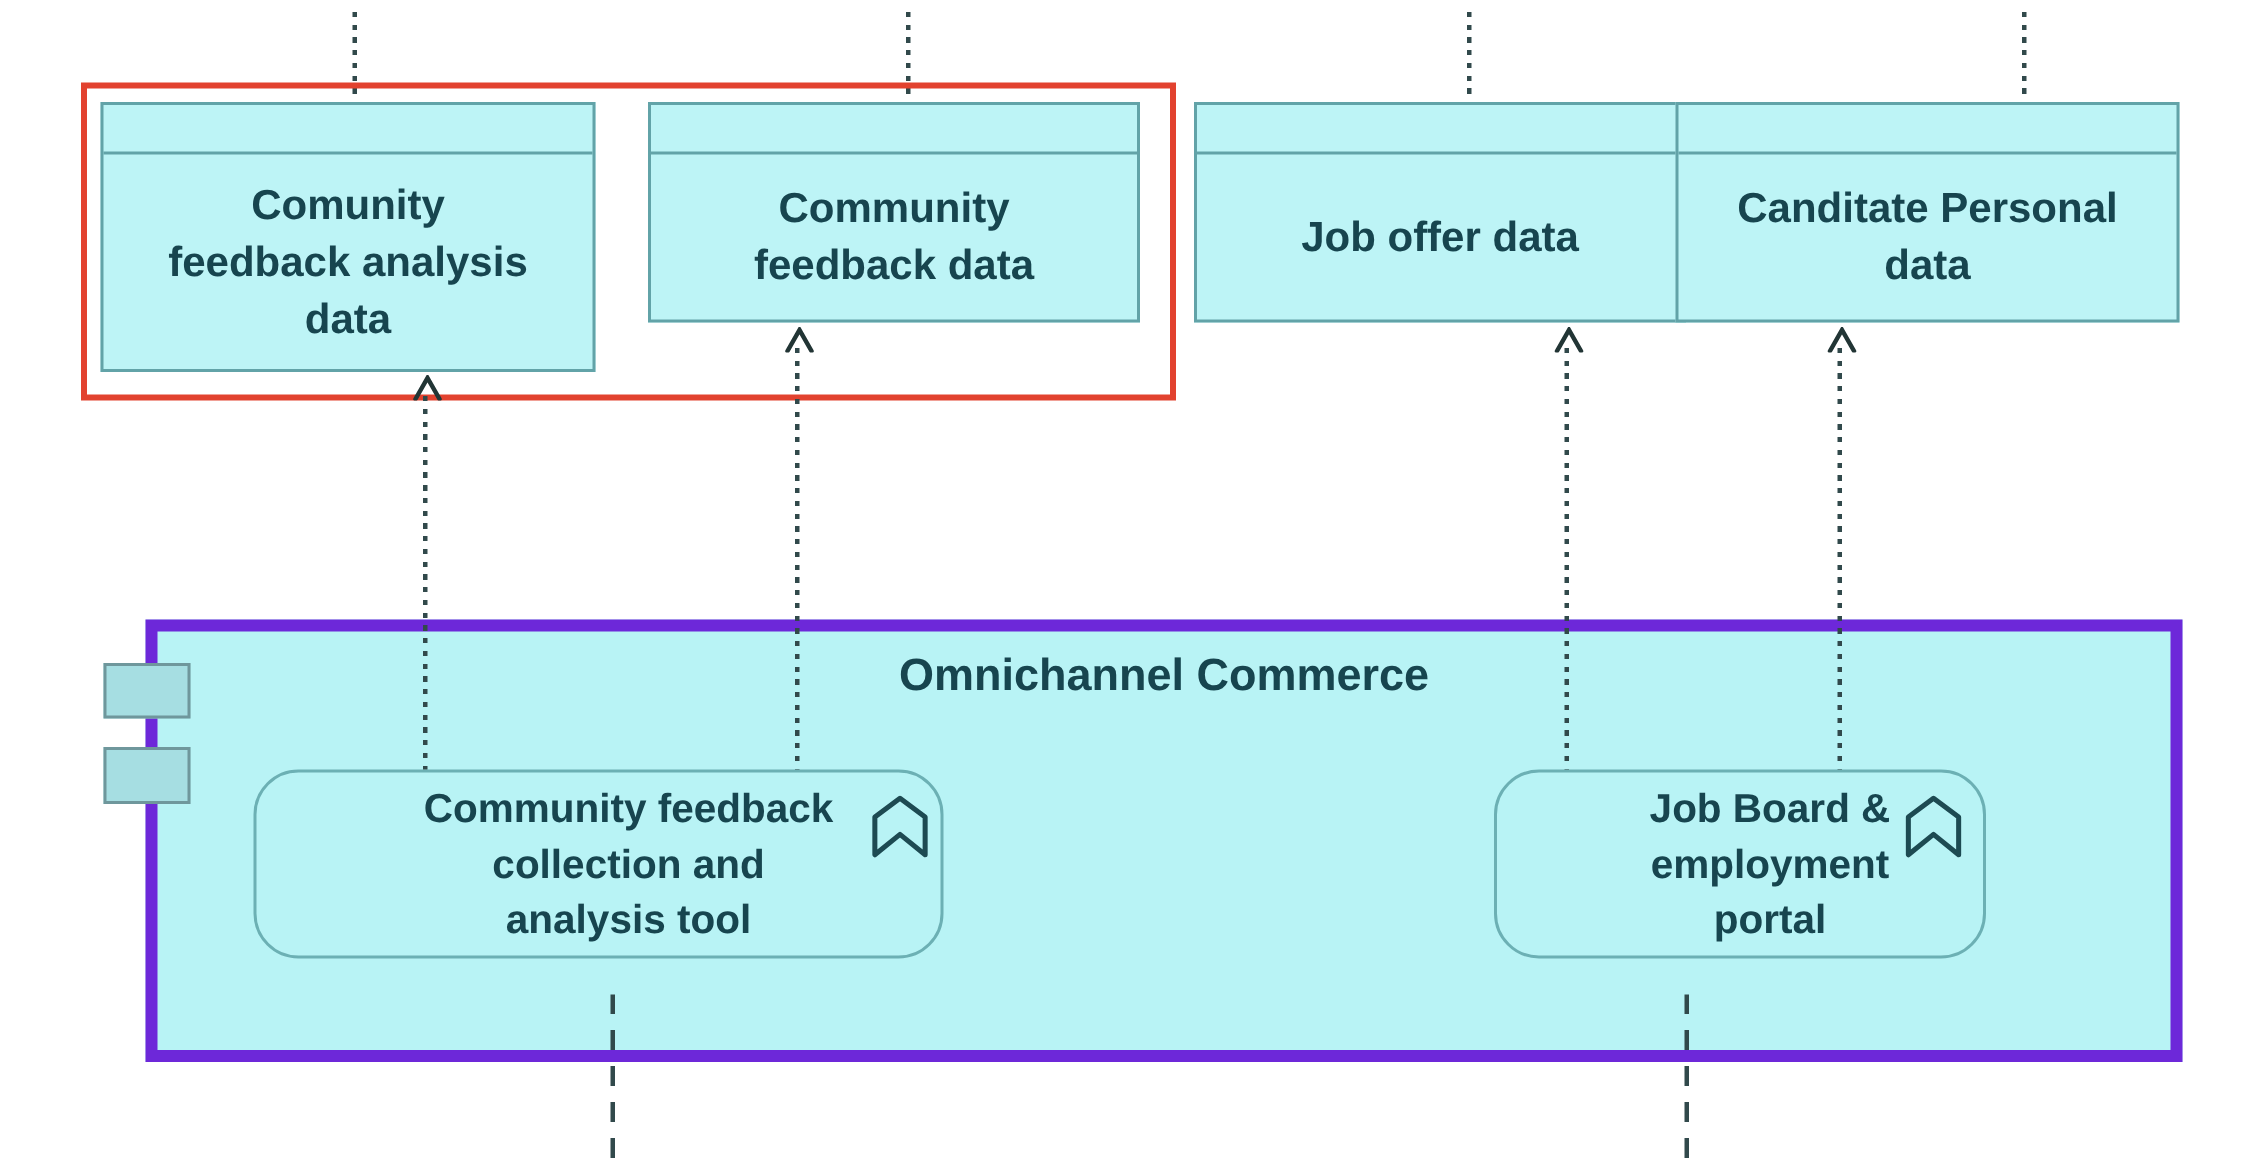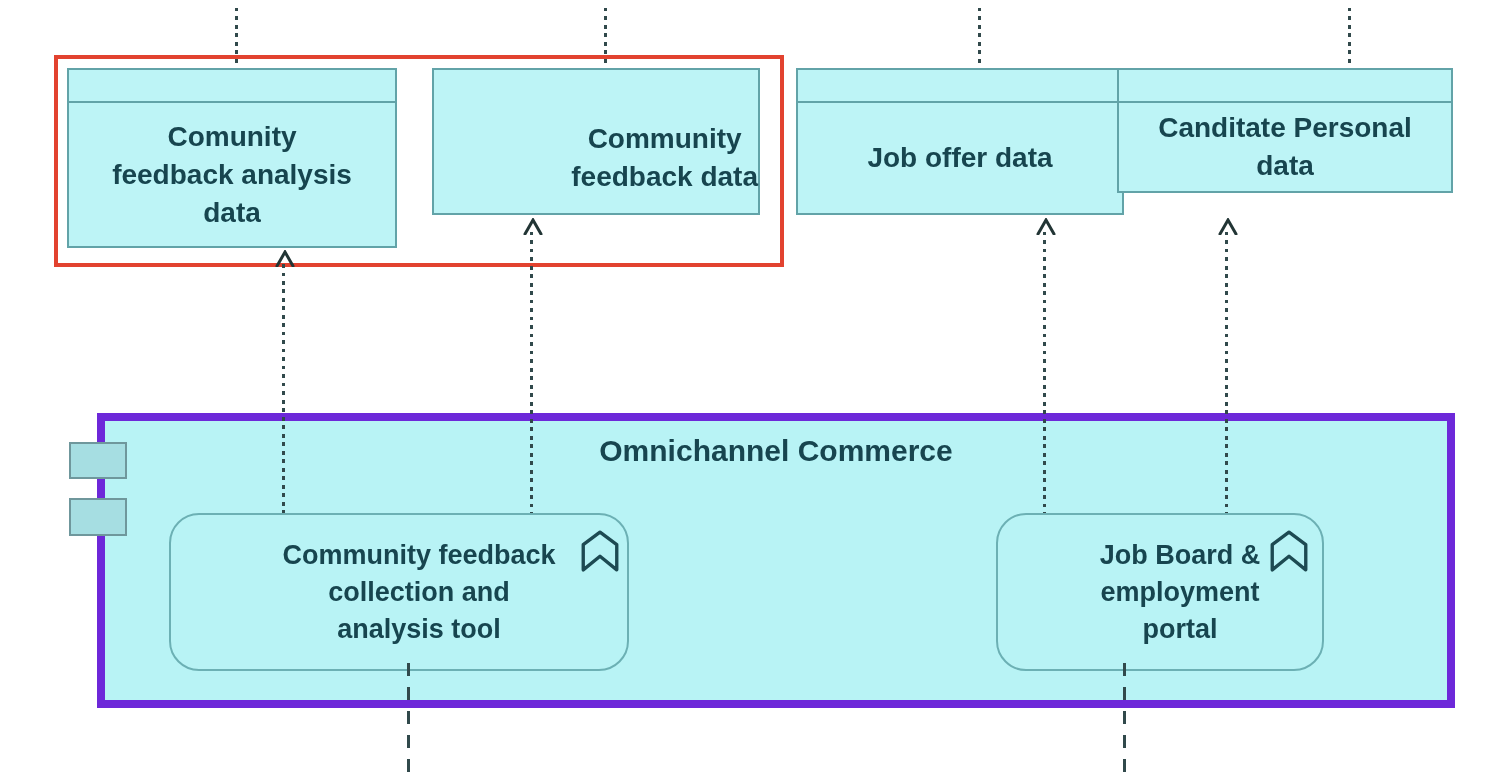--- a/index.html
+++ b/index.html
@@ -37,21 +37,21 @@
     margin-top:13px;text-align:center;font-weight:bold;font-size:30px;color:#17454f;
   }
   .port{
     position:absolute;left:57px;width:58px;background:#a6dee2;
     border:2px solid #6f979c;box-sizing:border-box;
   }
   .port1{top:442px;height:37px;}
   .port2{top:498px;height:38px;}
   
   .appcomp{
-    position:absolute;top:513px;height:158px;background:#b8f3f5;
+    position:absolute;top:513px;height:126px;background:#b8f3f5;
     border:2px solid #6cb0b4;border-radius:30px;box-sizing:border-box;
     display:flex;align-items:center;justify-content:center;padding-left:40px;
   }
   .appcomp .lbl{
     text-align:center;font-weight:bold;font-size:27px;line-height:37px;
     color:#17454f;white-space:pre-line;
   }
   .bookmark{position:absolute;top:14px;width:42px;height:44px;}
 </style>
 </head>
@@ -63,30 +63,30 @@
   <div class="vline dotted" style="left:592px;top:8px;height:58px;"></div>
   <div class="vline dotted" style="left:966px;top:8px;height:58px;"></div>
   <div class="vline dotted" style="left:1336px;top:8px;height:58px;"></div>
 
   <div class="dataobj" style="left:55px;top:68px;width:330px;height:180px;">
     <div class="hdr"></div>
     <div class="body">Comunity
 feedback analysis
 data</div>
   </div>
-  <div class="dataobj" style="left:420px;top:68px;width:328px;height:147px;align-items:flex-end;">
+  <div class="dataobj" style="left:420px;top:68px;width:328px;height:147px;">
     <div class="hdr"></div>
     <div class="body">Community
 feedback data</div>
   </div>
   <div class="dataobj" style="left:784px;top:68px;width:328px;height:147px;">
     <div class="hdr"></div>
     <div class="body">Job offer data</div>
   </div>
-  <div class="dataobj" style="left:1105px;top:68px;width:336px;height:125px;">
+  <div class="dataobj" style="left:1105px;top:68px;width:336px;height:147px;">
     <div class="hdr"></div>
     <div class="body">Canditate Personal
 data</div>
   </div>
 
   <div class="highlight"></div>
 
   <div class="bigbox">
     <div class="bigbox-title">Omnichannel Commerce</div>
   </div>

